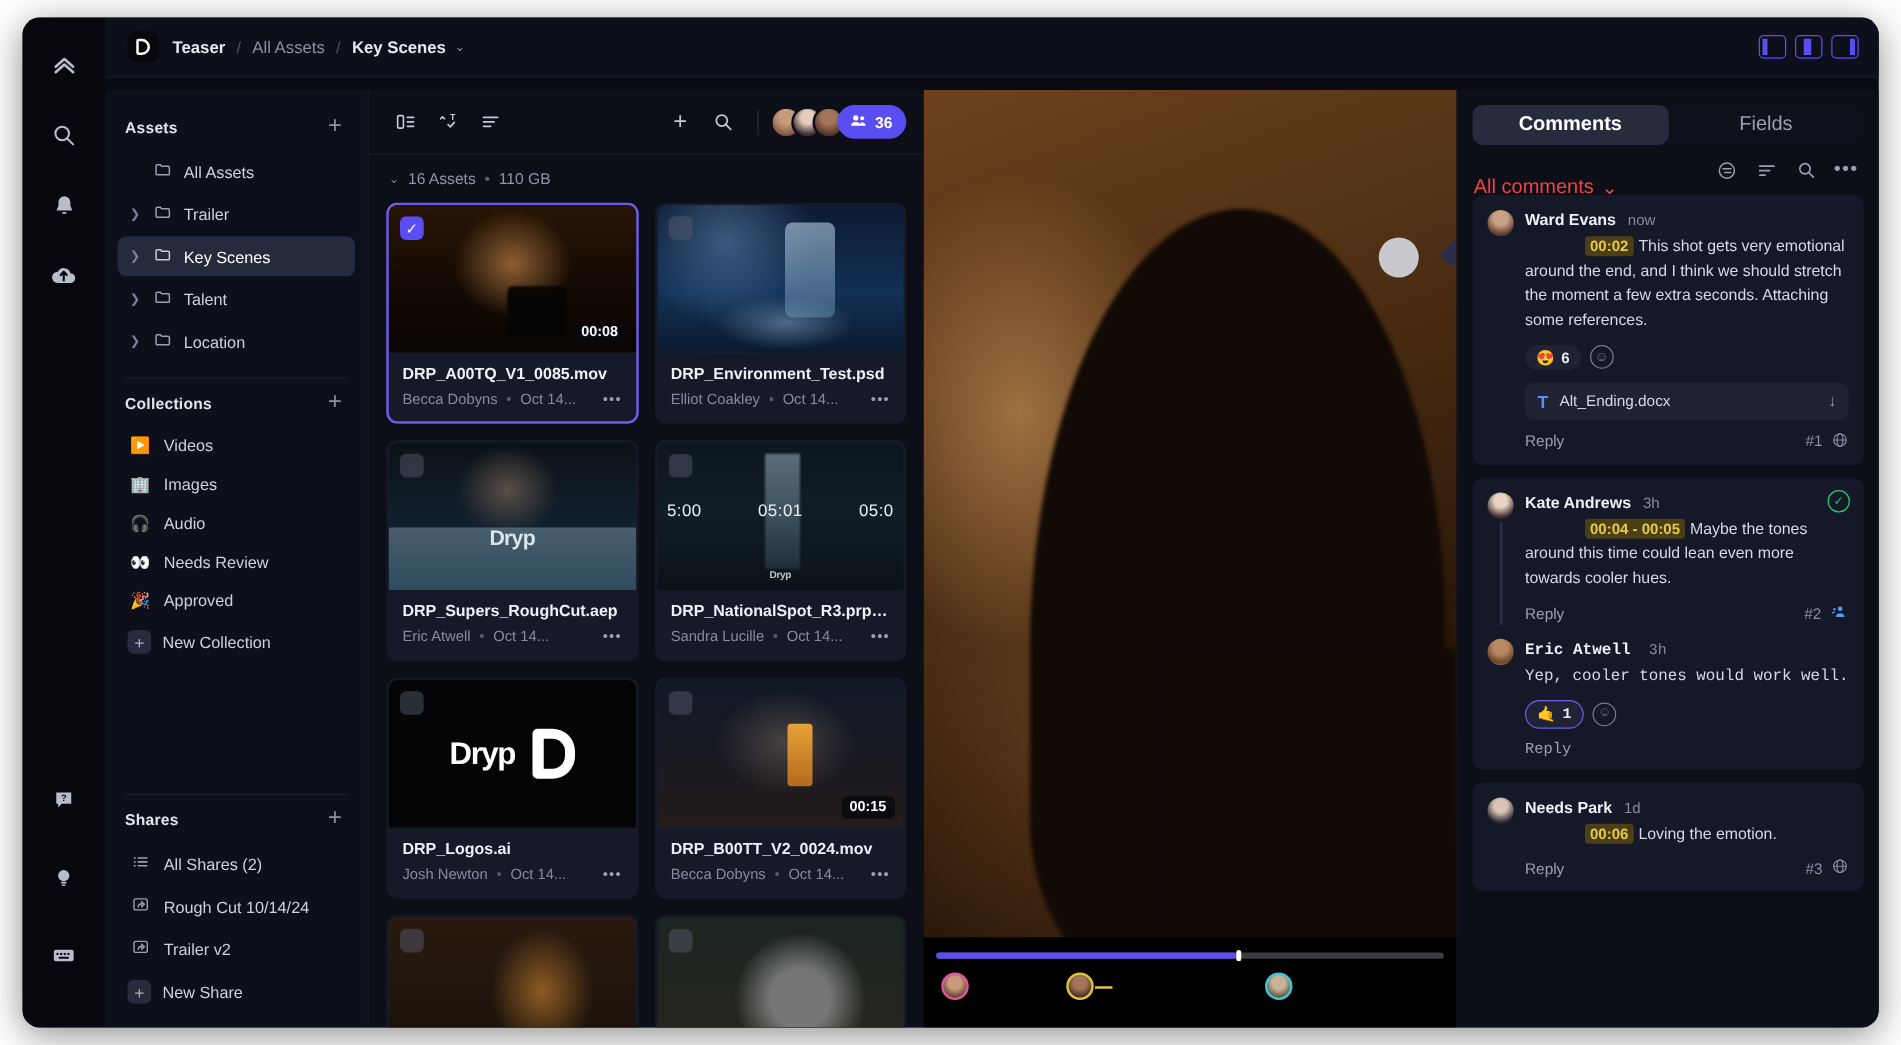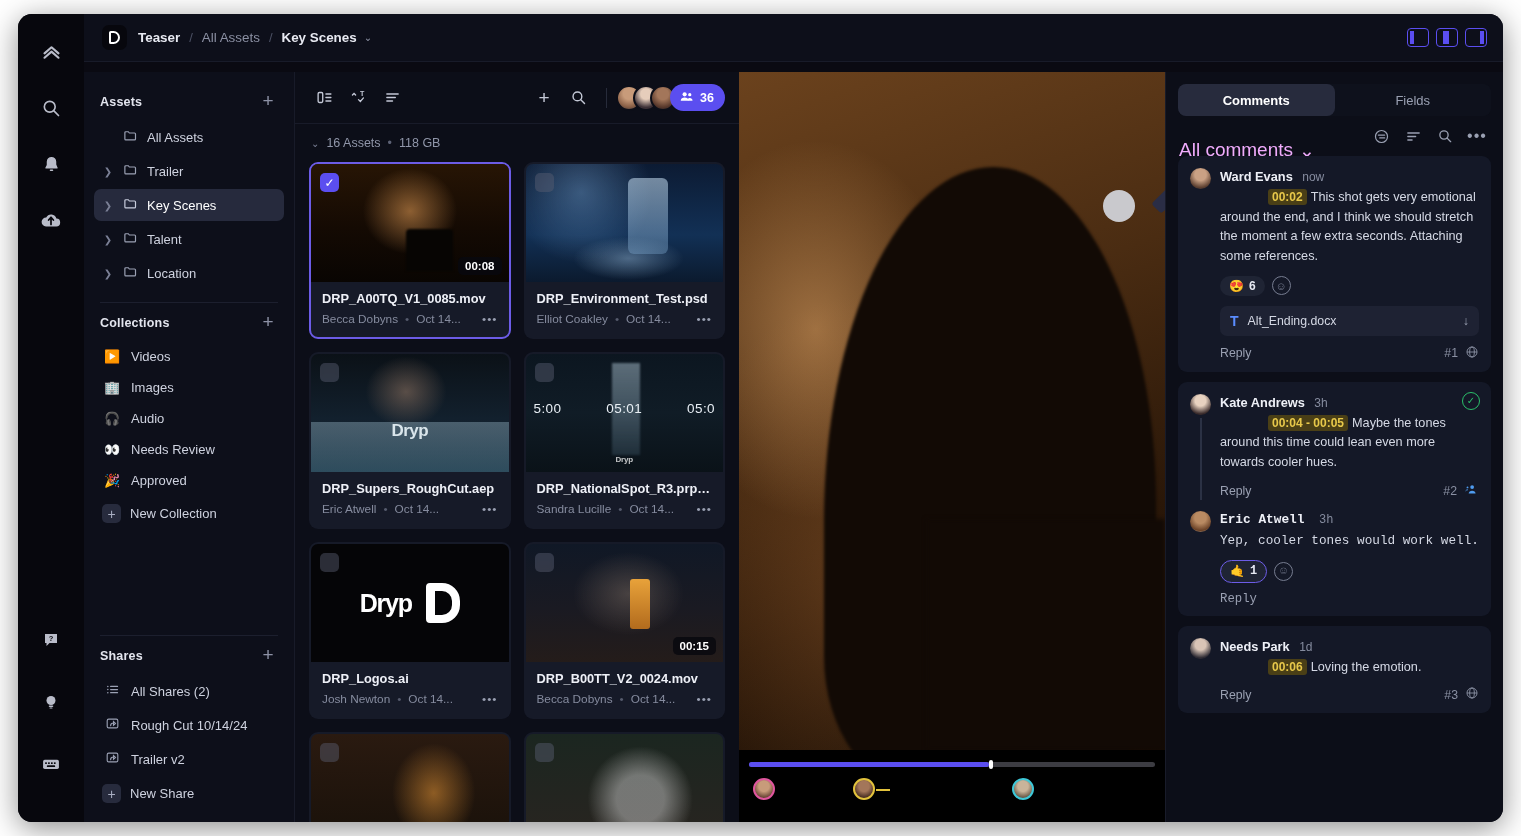--- a/index.html
+++ b/index.html
@@ -316,28 +316,28 @@
     border-left: 1px solid #181b29;
     overflow: hidden;
   }
   .tabs {
     margin: 12px 12px 0 12px; height: 32px;
     background: #13162270; border-radius: 8px;
     display: flex; padding: 0;
   }
   .tab {
     flex: 1 1 50%; display: flex; align-items: center; justify-content: center;
-    font-size: 13px; color: #9aa0b2; border-radius: 8px; cursor: pointer;
+    font-size: 16px; color: #9aa0b2; border-radius: 8px; cursor: pointer;
   }
   .tab.active { background: #272b3d; color: #fff; font-weight: bold; }
   .filters {
     height: 40px; display: flex; align-items: center; padding: 0 13px; gap: 6px;
   }
   .filter-label {
-    font-size: 19px; color: #f0abfc; display: flex; align-items: center; gap: 6px; cursor: pointer; margin-top: 28px;
+    font-size: 16px; color: #ef4444; display: flex; align-items: center; gap: 6px; cursor: pointer; margin-top: 28px;
   }
   .filter-spacer { flex: 1 1 auto; }
   .f-icon {
     width: 26px; height: 26px; display: flex; align-items: center; justify-content: center;
     color: #9aa0b2; border-radius: 6px; cursor: pointer;
   }
   .comment-list { flex: 1 1 auto; overflow: hidden; padding: 0 12px; }
   .cgroup {
     background: #141827; border-radius: 9px; padding: 11px 12px 10px 12px; margin-bottom: 10px;
     position: relative;
@@ -675,21 +675,21 @@
                 <path d="M14 18.6h7.6c0-2.7-1.9-4.1-4.4-4.1-.9 0-1.7.2-2.4.5z"></path>
               </svg></span>
           <span>36</span>
         </div>
       </div>
 
       <div class="assets-meta">
         <span class="meta-chev">⌄</span>
         <span>16 Assets</span>
         <span class="meta-dot">•</span>
-        <span>118 GB</span>
+        <span>110 GB</span>
       </div>
 
       <div class="grid">
         <div class="grid-inner">
 
           <div class="card selected">
             <div class="thumb t-hall">
               <div class="checkbox on">✓</div>
               <div class="dur">00:08</div>
             </div>

